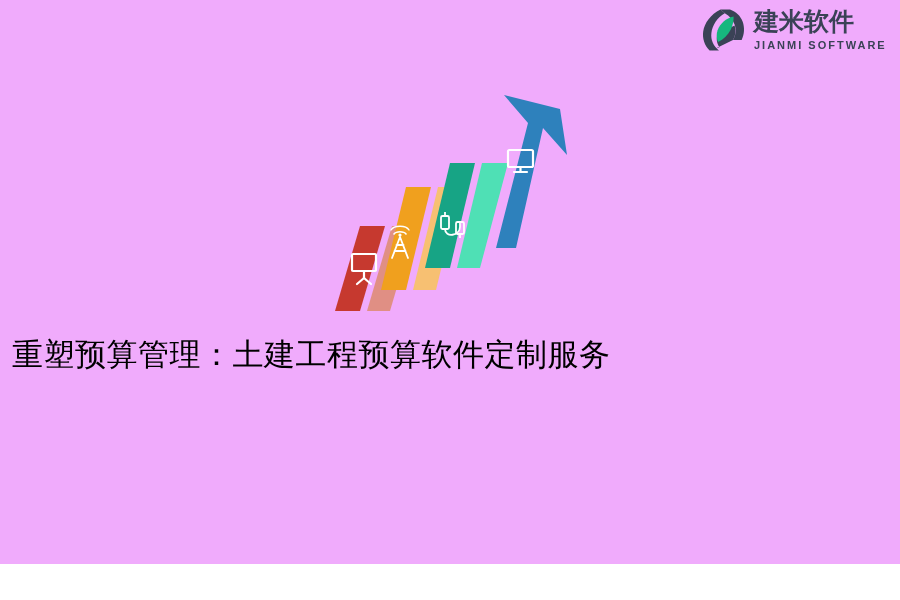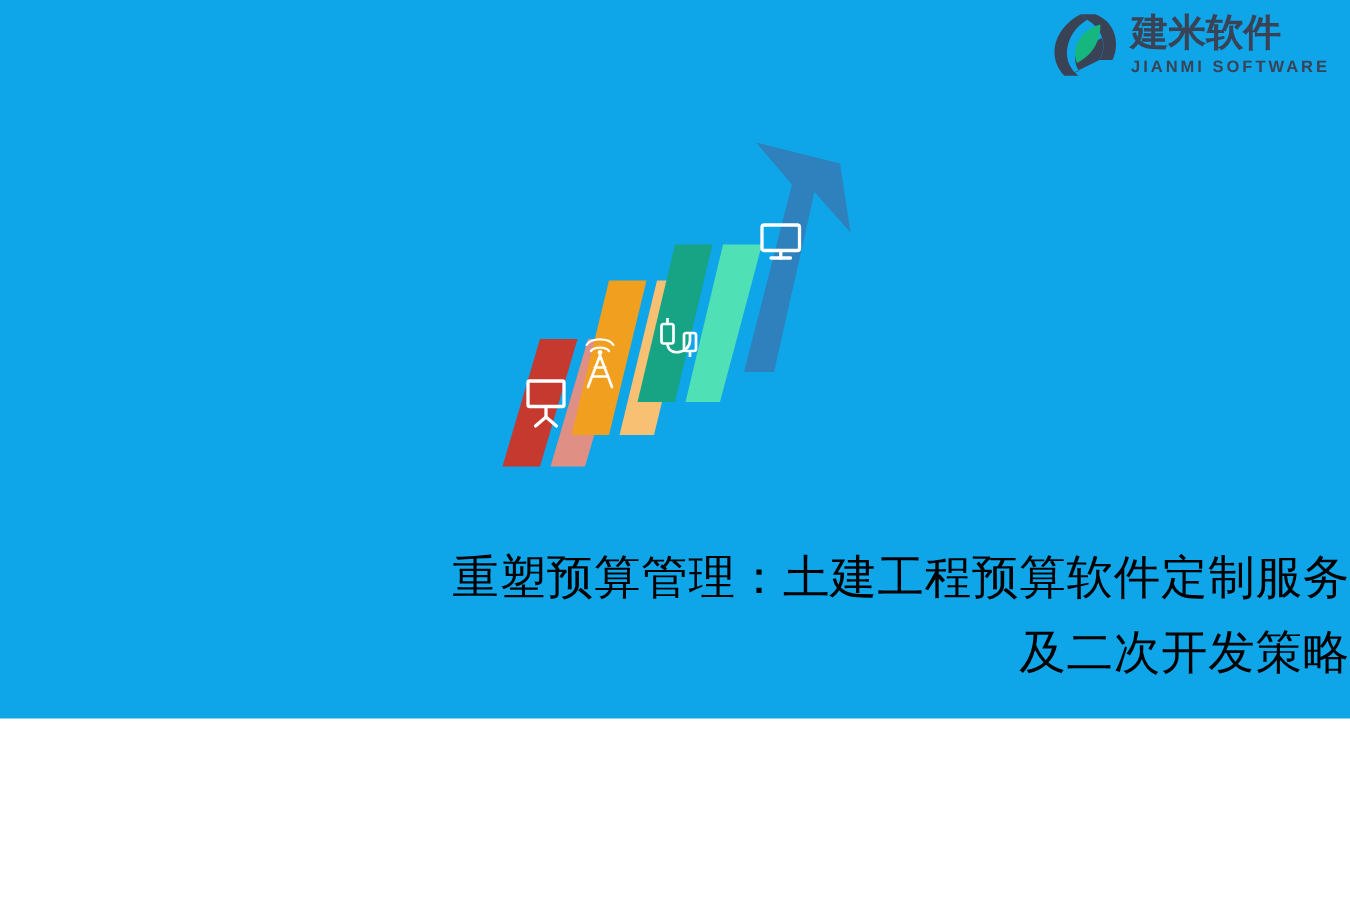--- a/index.html
+++ b/index.html
@@ -4,22 +4,22 @@
 <style>
   * { margin:0; padding:0; box-sizing:border-box; }
   html, body {
     width:900px; height:600px;
     background:#ffffff;
     font-family:"Liberation Sans", sans-serif;
     overflow:hidden;
   }
   .page {
     position:relative;
-    width:900px; height:479px;
-    background:#0ea5e9;
+    width:900px; height:564px;
+    background:#f0abfc;
   }
 
   
   .brand {
     position:absolute;
     top:2px; right:0px;
     width:200px; height:56px;
     display:flex;
     align-items:center;
     gap:6px;
@@ -60,23 +60,24 @@
   .hero {
     position:absolute;
     left:330px; top:38px;
     width:270px; height:290px;
   }
   .hero svg { display:block; width:270px; height:290px; }
 
   
   .title-block {
     position:absolute;
-    left:0; top:360px;
+    left:0; top:329px;
     width:900px;
-    text-align:right;
+    text-align:left;
+    padding-left:12px;
   }
   .title-line {
     font-family:"DejaVu Serif", "Liberation Serif", serif;
     font-size:31px;
     font-weight:normal;
     color:#000000;
     line-height:50px;
     letter-spacing:0.5px;
     white-space:nowrap;
   }
@@ -149,16 +150,15 @@
           <line x1="190.5" y1="129" x2="190.5" y2="134"></line>
           <line x1="184" y1="134" x2="197" y2="134"></line>
         </g>
       </g>
 
     </svg>
   </div>
 
   <div class="title-block">
     <div class="title-line">重塑预算管理：土建工程预算软件定制服务</div>
-    <div class="title-line">及二次开发策略</div>
   </div>
 
 </div>
 
 </body></html>

